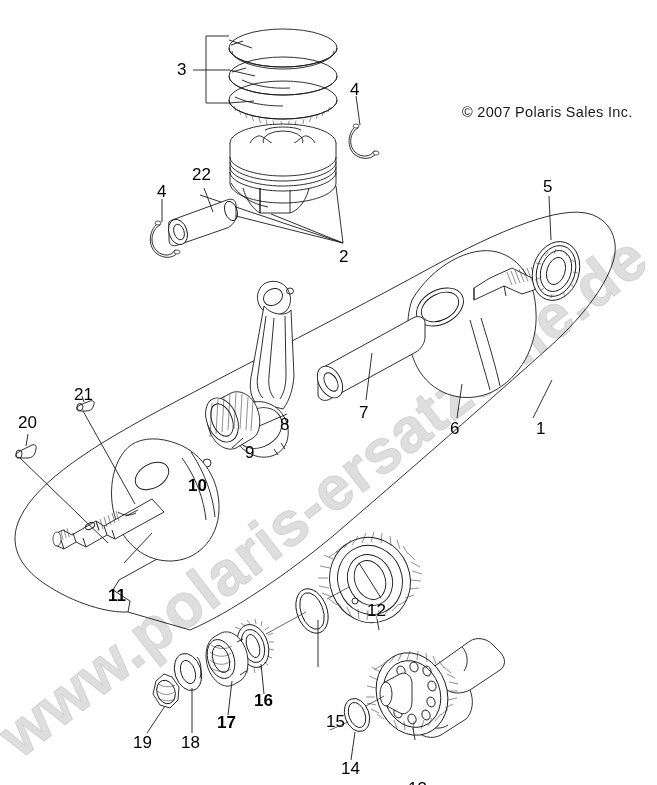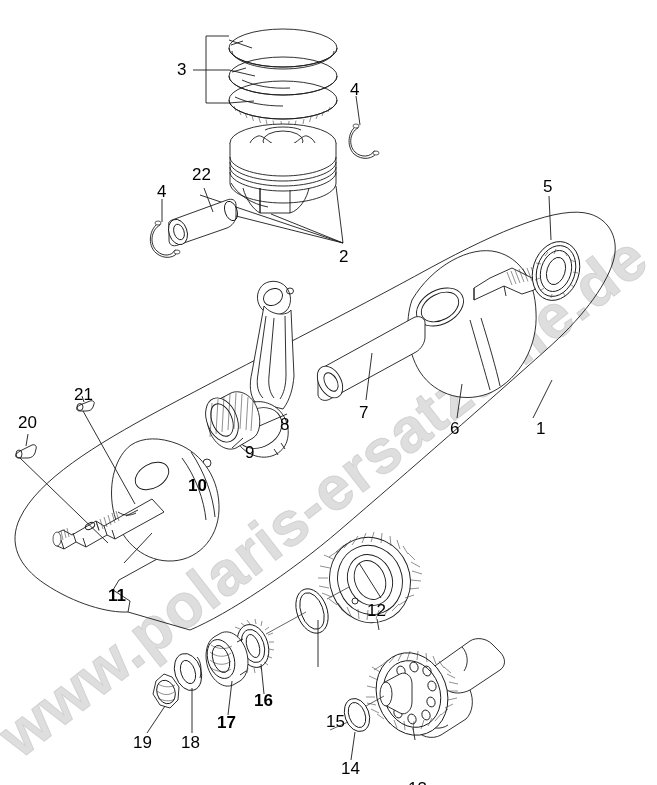--- a/index.html
+++ b/index.html
@@ -400,20 +400,21 @@
     <g>
       <ellipse class="fillw" cx="357" cy="715" rx="12" ry="17" transform="rotate(-20 357 715)"></ellipse>
       <ellipse class="fillw" cx="357" cy="715" rx="8" ry="13" transform="rotate(-20 357 715)"></ellipse>
       <path class="ln-lead" d="M351,760 L355,732"></path>
       <path class="ln-thin" d="M366,706 L384,696"></path>
       <path class="ln-thin" d="M348,722 L330,730"></path>
     </g>
 
   </svg>
 
+  <div class="copyright">© 2007  Polaris Sales Inc.</div>
 
   <div class="callout" style="left:536px; top:419px;">1</div>
   <div class="callout" style="left:339px; top:247px;">2</div>
   <div class="callout" style="left:177px; top:60px;">3</div>
   <div class="callout" style="left:350px; top:80px;">4</div>
   <div class="callout" style="left:157px; top:182px;">4</div>
   <div class="callout" style="left:543px; top:177px;">5</div>
   <div class="callout" style="left:450px; top:419px;">6</div>
   <div class="callout" style="left:359px; top:403px;">7</div>
   <div class="callout" style="left:280px; top:415px;">8</div>

